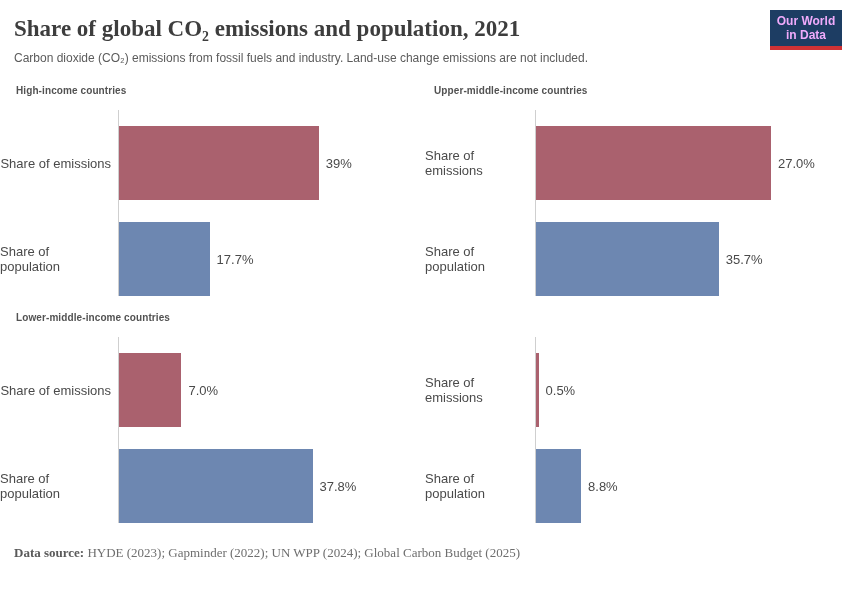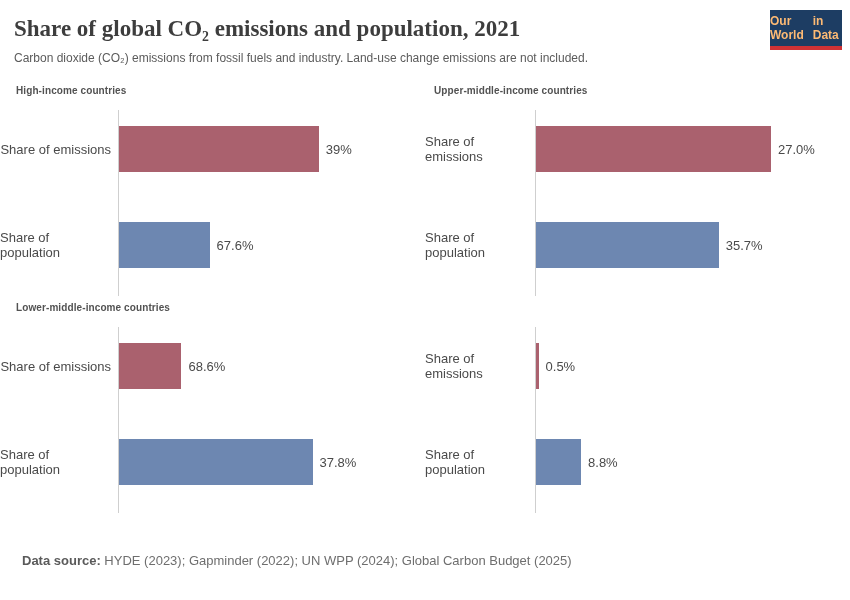--- a/index.html
+++ b/index.html
@@ -13,55 +13,55 @@
     font-family:"Liberation Serif","DejaVu Serif",serif;
     font-size:23px; line-height:30px; font-weight:700; color:#3d3d3d;
   }
   .chart-subtitle {
     position:absolute; left:14px; top:51px; margin:0;
     font-size:12px; color:#5b5b5b;
   }
   .owid-logo {
     position:absolute; right:8px; top:10px; width:72px; height:36px;
     background:#1d3d63; border-bottom:4px solid #cf3235;
-    display:flex; flex-direction:row; align-items:center; justify-content:center;
-    color:#fdba74; font-size:12px; font-weight:700; line-height:14px; cursor:pointer;
+    display:flex; flex-direction:column; align-items:center; justify-content:center;
+    color:#f0abfc; font-size:12px; font-weight:700; line-height:14px; cursor:pointer;
   }
   
   .facet { position:absolute; width:425px; height:215px; }
   .col-left  { left:0;    --ax:118px; }
   .col-right { left:425px; --ax:110px; }
   .row-top { top:85px; }
-  .row-bottom { top:302px;padding-left:36px; }
+  .row-bottom { top:312px;padding-left:36px; }
   .facet-title {
     position:absolute; top:0; left:16px; margin:0;
     font-size:10px; font-weight:700; color:#525252; letter-spacing:0.1px;
   }
   .col-right .facet-title { left:9px; }
   .axis {
     position:absolute; left:var(--ax); top:25px; width:1px; height:186px;
     background:#cfcfcf;
   }
-  .bar-row { position:absolute; left:0; width:100%; height:46px; }
+  .bar-row { position:absolute; left:0; width:100%; height:74px; }
   .bar-row.r0 { top:41px; }
   .bar-row.r1 { top:137px; }
   .cat {
     position:absolute; left:0; top:0; height:100%;
     width:calc(var(--ax) - 7px);
     display:flex; align-items:center; justify-content:flex-end;
     font-size:13px; color:#4a4a4a;
   }
   .bar { position:absolute; left:calc(var(--ax) + 1px); top:0; height:100%; }
   .val {
     position:absolute; top:0; height:100%;
     display:flex; align-items:center;
     font-size:13px; color:#4a4a4a;
   }
   
-  .footer-line1 { position:absolute; left:14px; top:545px; margin:8px; font-size:13px; color:#6e6e6e; }
+  .footer-line1 { position:absolute; left:14px; top:545px; margin:0; font-size:13px; color:#6e6e6e;font-family:Liberation Serif, serif; }
   .footer-line1 .src-label { font-weight:700; color:#5a5a5a; }
   .footer-line2 { position:absolute; left:14px; top:570px; margin:0; font-size:13px; color:#6e6e6e; cursor:pointer; }
 </style>
 </head>
 <body>
 
 <div class="page">
 
   <h1 class="chart-title">Share of global CO₂ emissions and population, 2021</h1>
   <p class="chart-subtitle">Carbon dioxide (CO₂) emissions from fossil fuels and industry. Land-use change emissions are not included.</p>
@@ -74,21 +74,21 @@
     <h2 class="facet-title">High-income countries</h2>
     <div class="axis"></div>
     <div class="bar-row r0">
       <span class="cat">Share of emissions</span>
       <div class="bar" style="width: 199.68px; background: rgb(170, 97, 110);"></div>
       <span class="val" style="left: 325.68px;">39%</span>
     </div>
     <div class="bar-row r1">
       <span class="cat">Share of population</span>
       <div class="bar" style="width: 90.624px; background: rgb(109, 135, 177);"></div>
-      <span class="val" style="left: 216.624px;">67.6%</span>
+      <span class="val" style="left: 216.624px;">17.7%</span>
     </div>
   </section>
 
   <section class="facet col-right row-top">
     <h2 class="facet-title">Upper-middle-income countries</h2>
     <div class="axis"></div>
     <div class="bar-row r0">
       <span class="cat">Share of emissions</span>
       <div class="bar" style="width: 235.008px; background: rgb(170, 97, 110);"></div>
       <span class="val" style="left: 353.008px;">27.0%</span>
@@ -99,21 +99,21 @@
       <span class="val" style="left: 300.784px;">35.7%</span>
     </div>
   </section>
 
   <section class="facet col-left row-bottom">
     <h2 class="facet-title">Lower-middle-income countries</h2>
     <div class="axis"></div>
     <div class="bar-row r0">
       <span class="cat">Share of emissions</span>
       <div class="bar" style="width: 62.464px; background: rgb(170, 97, 110);"></div>
-      <span class="val" style="left: 188.464px;">68.6%</span>
+      <span class="val" style="left: 188.464px;">7.0%</span>
     </div>
     <div class="bar-row r1">
       <span class="cat">Share of population</span>
       <div class="bar" style="width: 193.536px; background: rgb(109, 135, 177);"></div>
       <span class="val" style="left: 319.536px;">37.8%</span>
     </div>
   </section>
 
   <section class="facet col-right row-bottom">
     <div class="axis"></div>

